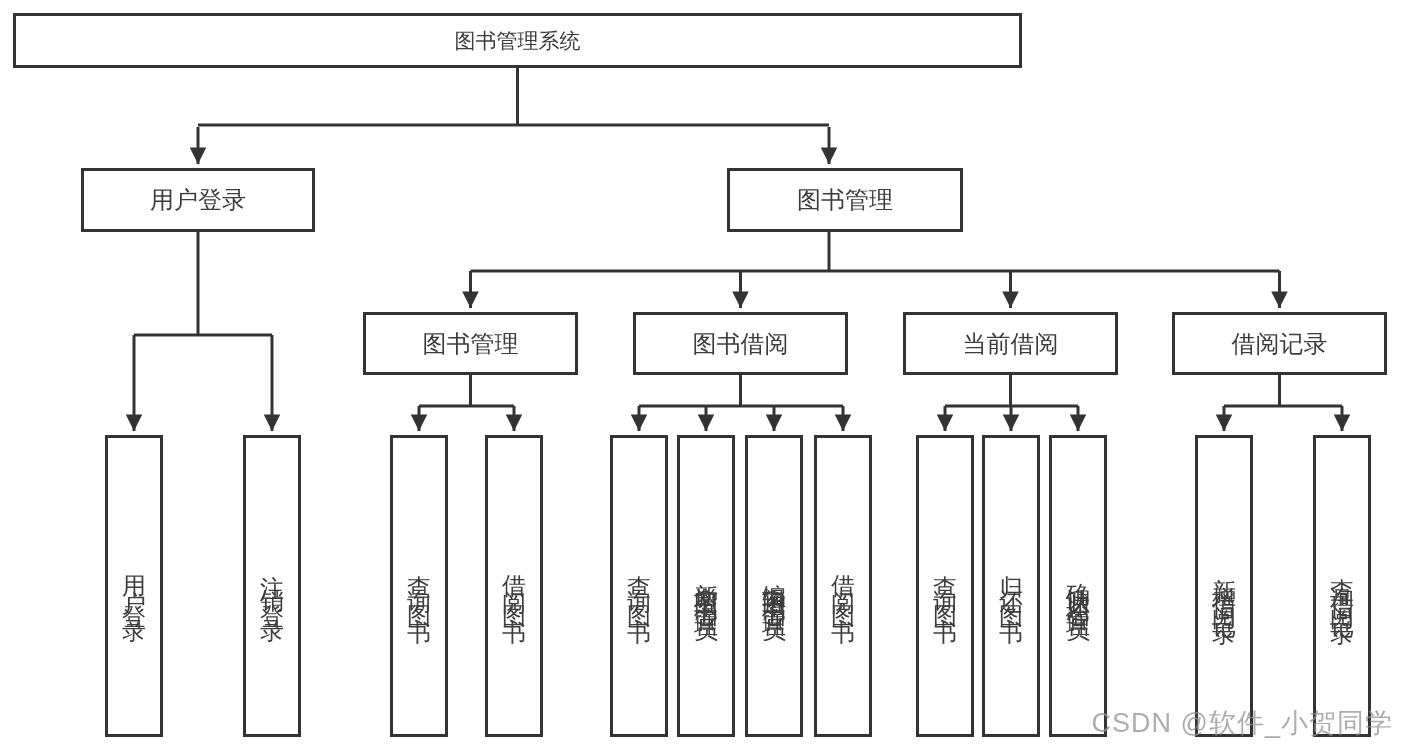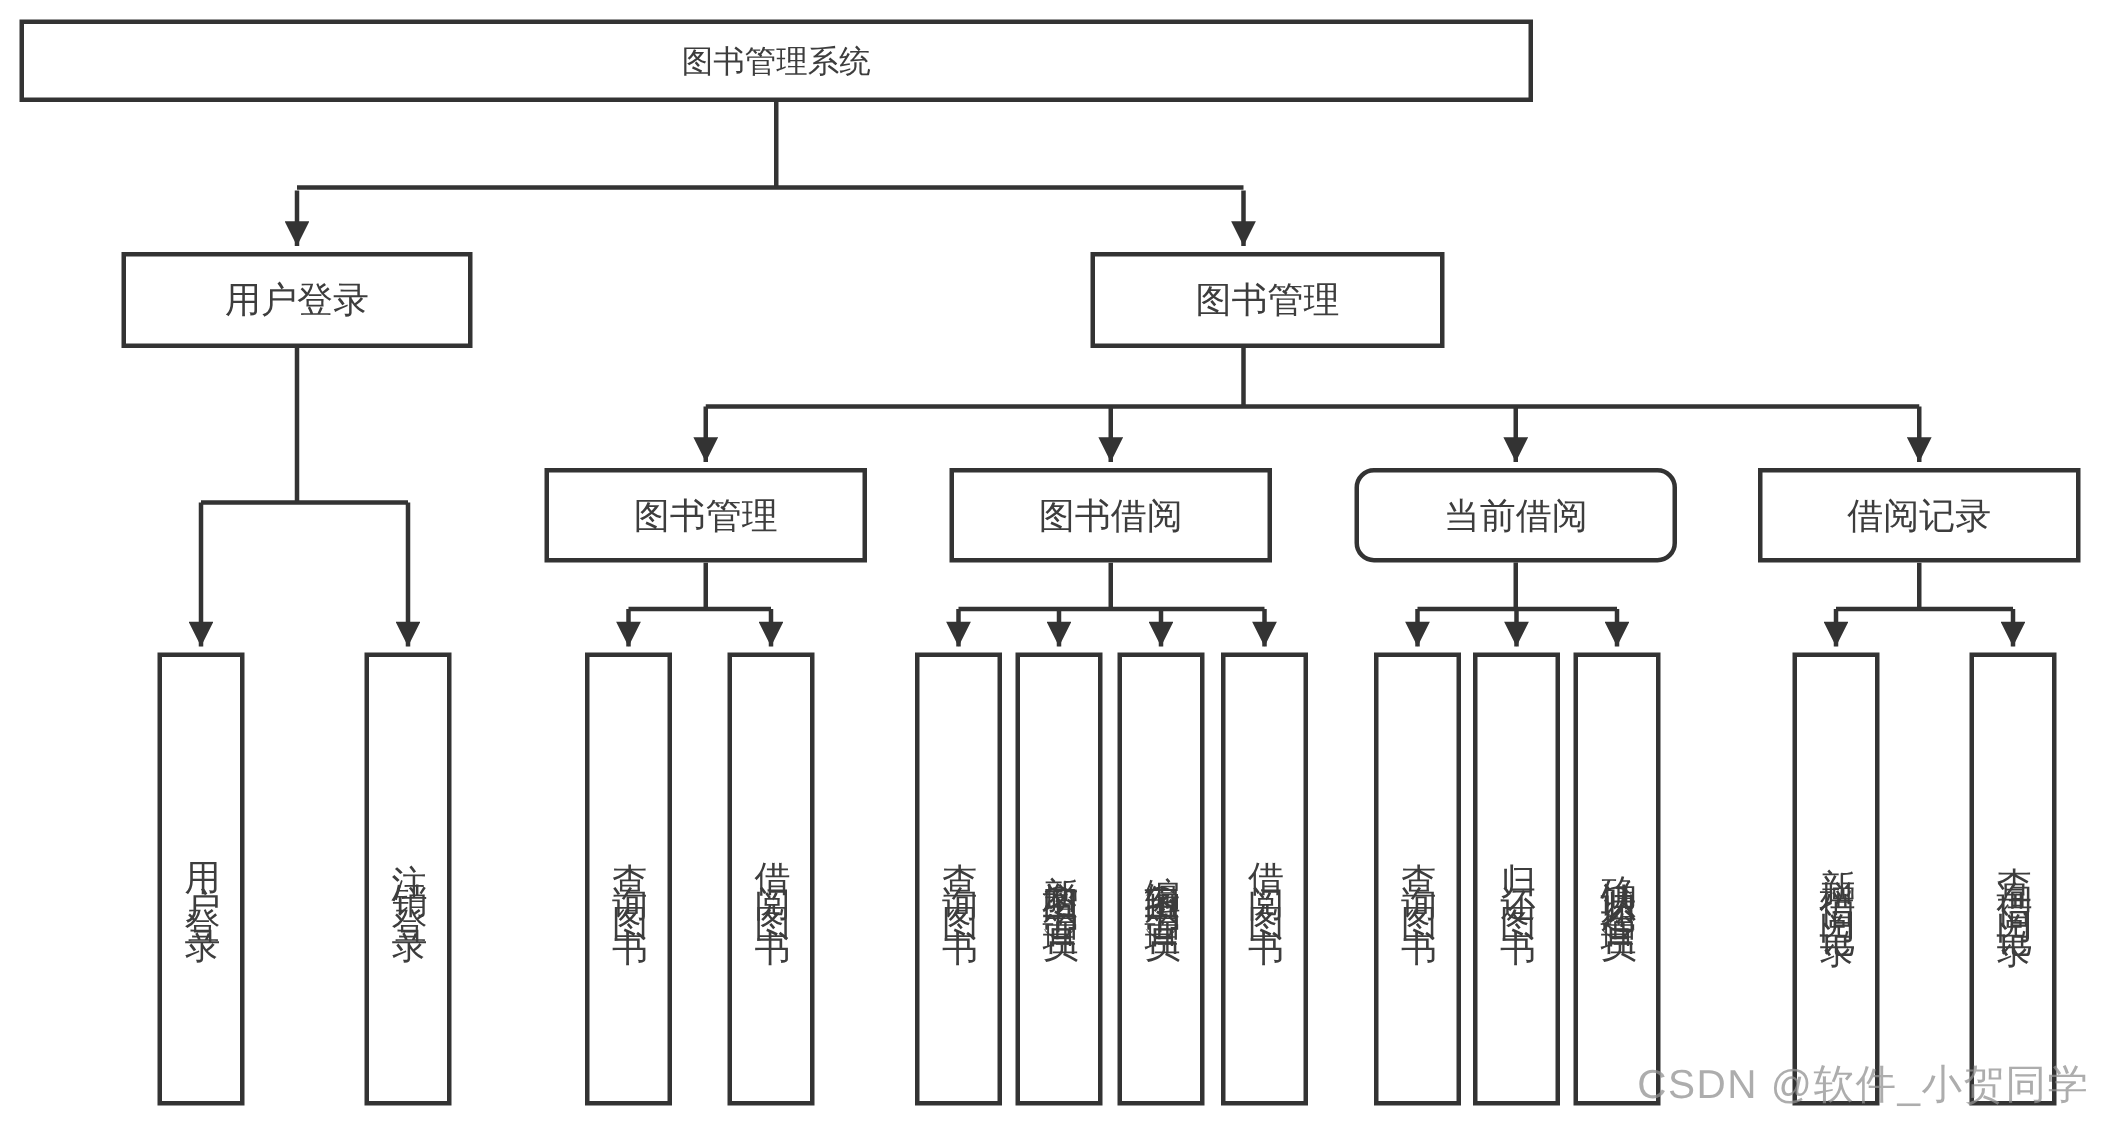--- a/index.html
+++ b/index.html
@@ -111,21 +111,21 @@
   <div class="node l2" style="left:711px;width:236px;margin-left:16px;">
     <span>图书管理</span>
   </div>
 
   <div class="node l3" style="left:363px;">
     <span>图书管理</span>
   </div>
   <div class="node l3" style="left:633px;">
     <span>图书借阅</span>
   </div>
-  <div class="node l3" style="left:903px;border-radius:13px;">
+  <div class="node l3" style="left:903px;">
     <span>当前借阅</span>
   </div>
   <div class="node l3" style="left:1172px;">
     <span>借阅记录</span>
   </div>
 
   <div class="node vbox" style="left:105px;">
     <span class="vlabel" style="letter-spacing: 15px;">用户登录</span>
   </div>
   <div class="node vbox" style="left:243px;">

